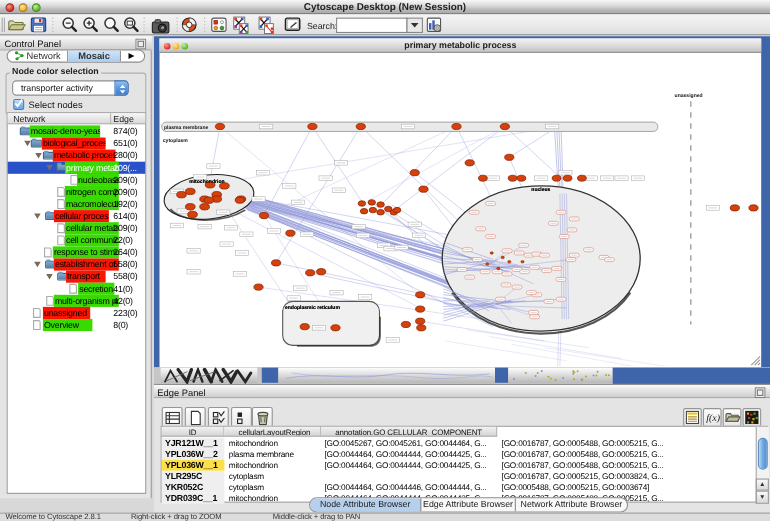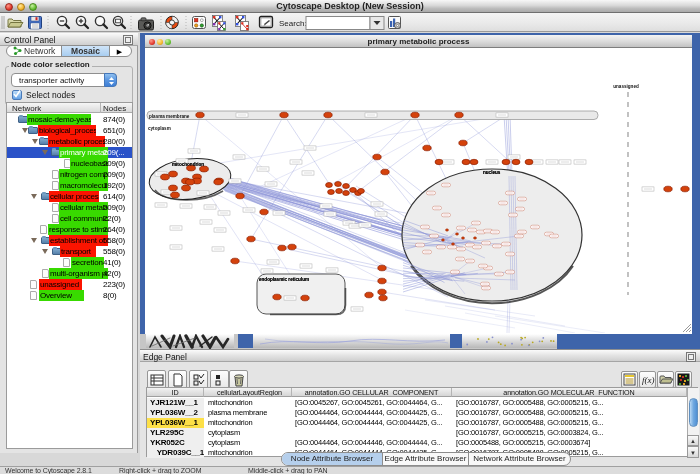--- a/index.html
+++ b/index.html
@@ -219,21 +219,21 @@
       </span></div>
   <div id="checkbox">
       <svg width="10" height="10" style="position:absolute;left:-1px;top:-2px">
         <path d="M2 5 L4 7.5 L8 1.5" fill="none" stroke="#fff" stroke-width="1.6"></path>
       </svg>
     </div>
   <div id="cbl">Select nodes</div>
   <div id="tree">
     <div id="treehead">
       <span style="position:absolute;left:5px;top:1px;">Network</span>
-      <span style="position:absolute;left:96px;top:1px;">Nodes</span>
+      <span style="position:absolute;left:96px;top:1px;">Edge</span>
       <span style="position:absolute;left:93px;top:0;width:1px;height:10px;background:#b5b5b5;"></span>
     </div>
     <div id="rows">
 <div class="trow" style="top:11px;">
           <span class="folder" style="left:11px;"></span>
           <span class="lbl green" style="left:20px;width:64px;color:#000;">mosaic-demo-yeast</span>
           <span class="val">874(0)</span>
         </div>
 <div class="trow" style="top:22px;">
           <span class="tri" style="left:15px;"></span>
@@ -826,41 +826,40 @@
         <rect x="4" y="7" width="2" height="2" fill="#c03020"></rect>
         <rect x="8" y="8" width="2" height="2" fill="#d8a020"></rect>
         <rect x="11" y="7" width="2" height="2" fill="#50a030"></rect>
         <rect x="3" y="11" width="2" height="2" fill="#50a030"></rect>
         <rect x="7" y="11" width="2" height="2" fill="#d8a020"></rect>
       </svg></div>
 <div id="dtable">
 <div class="dth" style="left:0px;width:57px;">ID</div>
 <div class="dth" style="left:57px;width:88px;">_cellularLayoutRegion</div>
 <div class="dth" style="left:145px;width:160px;">annotation.GO CELLULAR_COMPONENT</div>
-<div class="dth" style="left:305px;width:235px;">annotation.GO MOLECULAR_FUNCTION</div>
 <div class="dtr" style="left:0;top:10px;width:57px;background:#efefef;font-weight:bold;font-size:8px;padding-left:3px;">YJR121W__1</div>
 <div class="dtr" style="left:61px;top:10px;width:84px;">mitochondrion</div>
 <div class="dtr" style="left:148px;top:10px;width:157px;">[GO:0045267, GO:0045261, GO:0044464, G...</div>
 <div class="dtr" style="left:309px;top:10px;width:231px;">[GO:0016787, GO:0005488, GO:0005215, G...</div>
 <div class="dtr" style="left:0;top:20px;width:57px;background:#efefef;font-weight:bold;font-size:8px;padding-left:3px;">YPL036W__2</div>
 <div class="dtr" style="left:61px;top:20px;width:84px;">plasma membrane</div>
 <div class="dtr" style="left:148px;top:20px;width:157px;">[GO:0044464, GO:0044444, GO:0044425, G...</div>
 <div class="dtr" style="left:309px;top:20px;width:231px;">[GO:0016787, GO:0005488, GO:0005215, G...</div>
 <div class="dtr" style="left:0;top:30px;width:57px;background:#fde047;font-weight:bold;font-size:8px;padding-left:3px;">YPL036W__1</div>
 <div class="dtr" style="left:61px;top:30px;width:84px;">mitochondrion</div>
 <div class="dtr" style="left:148px;top:30px;width:157px;">[GO:0044464, GO:0044444, GO:0044425, G...</div>
 <div class="dtr" style="left:309px;top:30px;width:231px;">[GO:0016787, GO:0005488, GO:0005215, G...</div>
 <div class="dtr" style="left:0;top:40px;width:57px;background:#efefef;font-weight:bold;font-size:8px;padding-left:3px;">YLR295C</div>
 <div class="dtr" style="left:61px;top:40px;width:84px;">cytoplasm</div>
 <div class="dtr" style="left:309px;top:40px;width:231px;">[GO:0016787, GO:0005215, GO:0003824, G...</div>
 <div class="dtr" style="left:0;top:50px;width:57px;background:#efefef;font-weight:bold;font-size:8px;padding-left:3px;">YKR052C</div>
 <div class="dtr" style="left:61px;top:50px;width:84px;">cytoplasm</div>
 <div class="dtr" style="left:148px;top:50px;width:157px;">[GO:0044464, GO:0044446, GO:0044444, G...</div>
 <div class="dtr" style="left:309px;top:50px;width:231px;">[GO:0005488, GO:0005215, GO:0003674]</div>
-<div class="dtr" style="left:0;top:60px;width:57px;background:#efefef;font-weight:bold;font-size:8px;padding-left:3px;text-align:right;">YDR039C__1</div>
+<div class="dtr" style="left:0;top:60px;width:57px;background:#efefef;font-weight:bold;font-size:8px;padding-left:3px;">YDR039C__1</div>
 <div class="dtr" style="left:61px;top:60px;width:84px;">mitochondrion</div>
 <div class="dtr" style="left:148px;top:60px;width:157px;">[GO:0044464, GO:0044444, GO:0044425, G...</div>
 <div class="dtr" style="left:309px;top:60px;width:231px;">[GO:0016787, GO:0005488, GO:0005215, G...</div>
 <div style="position:absolute;left:540px;top:0;width:12px;height:70px;background:#f2f2f2;border-left:1px solid #aaa;"></div>
 <div style="position:absolute;left:541.5px;top:10px;width:9px;height:29px;border-radius:5px;background:linear-gradient(90deg,#b8d8f4,#6fa8e0 50%,#4f90d4);border:1px solid #6090c0;"></div>
 <div style="position:absolute;left:540px;top:47px;width:12px;height:11px;background:linear-gradient(#fafafa,#d8d8d8);border:1px solid #999;font-size:6px;text-align:center;line-height:11px;color:#333;">▲</div>
 <div style="position:absolute;left:540px;top:58px;width:12px;height:12px;background:linear-gradient(#fafafa,#d8d8d8);border:1px solid #999;font-size:6px;text-align:center;line-height:12px;color:#333;">▼</div>
 </div>
 </div>
 

